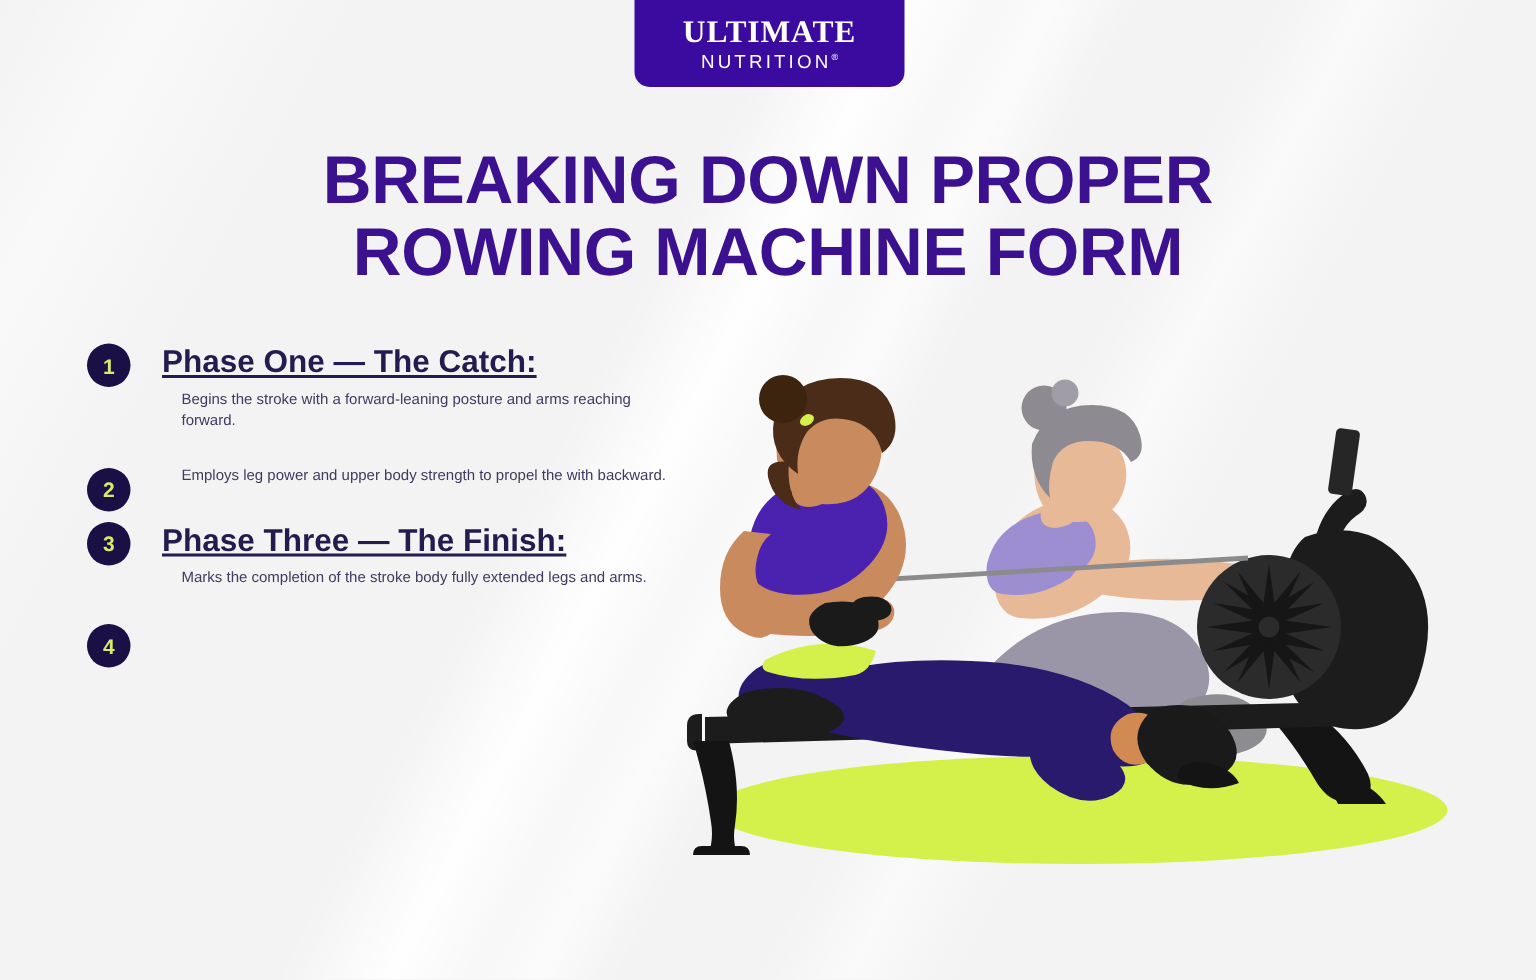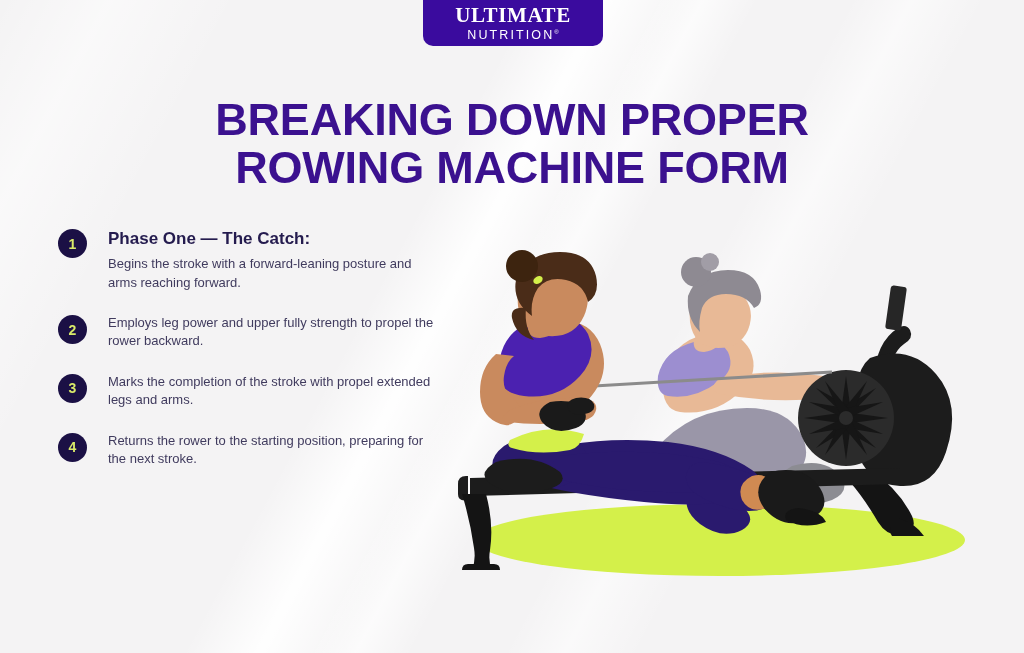--- a/index.html
+++ b/index.html
@@ -19,21 +19,21 @@
     transform:rotate(28deg);
     transform-origin:top left;
   }
   .sheen.s1 { width:150px; height:1400px; left:700px;  top:-320px; }
   .sheen.s2 { width:90px;  height:1400px; left:880px;  top:-420px; opacity:.75; }
   .sheen.s3 { width:210px; height:1400px; left:300px;  top:-560px; opacity:.55; }
   .sheen.s4 { width:120px; height:1400px; left:1010px; top:-300px; opacity:.6; }
 
   
   #logo-badge {
-    position:absolute; left:423px; top:0; width:180px; height:46px;
+    position:absolute; left:423px; top:0; width:180px; height:58px;
     background:#3a0b9e;
     border-radius:0 0 10px 10px;
     z-index:5;
     display:flex; flex-direction:column; align-items:center; justify-content:center;
     line-height:1;
   }
   #logo-word-ultimate {
     font-family:"Liberation Serif", serif;
     color:#ffffff;
     font-size:21px;
@@ -75,31 +75,33 @@
   .phase-badge {
     position:absolute; left:0; top:1px;
     width:29px; height:29px; border-radius:50%;
     background:#1b1045;
     color:#d9ea6a;
     font-size:14px; font-weight:700;
     display:flex; align-items:center; justify-content:center;
   }
   .phase-heading {
     color:#241b4e;
-    font-size:17px;
+    font-size:21px;
     font-weight:700;
     line-height:1.3;
     margin-bottom:5px;
     white-space:nowrap;
+    text-decoration:underline;
   }
   .phase-desc {
     color:#403b5e;
-    font-size:13px;
+    font-size:10px;
     line-height:1.42;
     max-width:330px;
+    margin-left:13px;
   }
 
   
   #illustration {
     position:absolute; left:400px; top:250px; width:624px; height:360px; z-index:3;
   }
   #illustration svg { display:block; width:100%; height:100%; }
 </style>
 </head>
 <body>
@@ -124,31 +126,31 @@
 <div id="phase-list">
 
   <div class="phase-item">
     <span class="phase-badge">1</span>
     <div class="phase-heading">Phase One — The Catch:</div>
     <div class="phase-desc">Begins the stroke with a forward-leaning posture and arms reaching forward.</div>
   </div>
 
   <div class="phase-item">
     <span class="phase-badge">2</span>
-    <div class="phase-desc">Employs leg power and upper fully strength to propel the rower backward.</div>
+    <div class="phase-desc">Employs leg power and upper body strength to propel the with backward.</div>
   </div>
 
   <div class="phase-item">
     <span class="phase-badge">3</span>
-    <div class="phase-desc">Marks the completion of the stroke with propel extended legs and arms.</div>
+    <div class="phase-heading">Phase Three — The Finish:</div>
+    <div class="phase-desc">Marks the completion of the stroke body fully extended legs and arms.</div>
   </div>
 
   <div class="phase-item">
     <span class="phase-badge">4</span>
-    <div class="phase-desc">Returns the rower to the starting position, preparing for the next stroke.</div>
   </div>
 
 </div>
 
 <div id="illustration">
   <svg viewBox="0 0 624 360" xmlns="http://www.w3.org/2000/svg">
 
     <ellipse cx="320" cy="290" rx="245" ry="36" fill="#d4f04a"></ellipse>
 
     <g>

